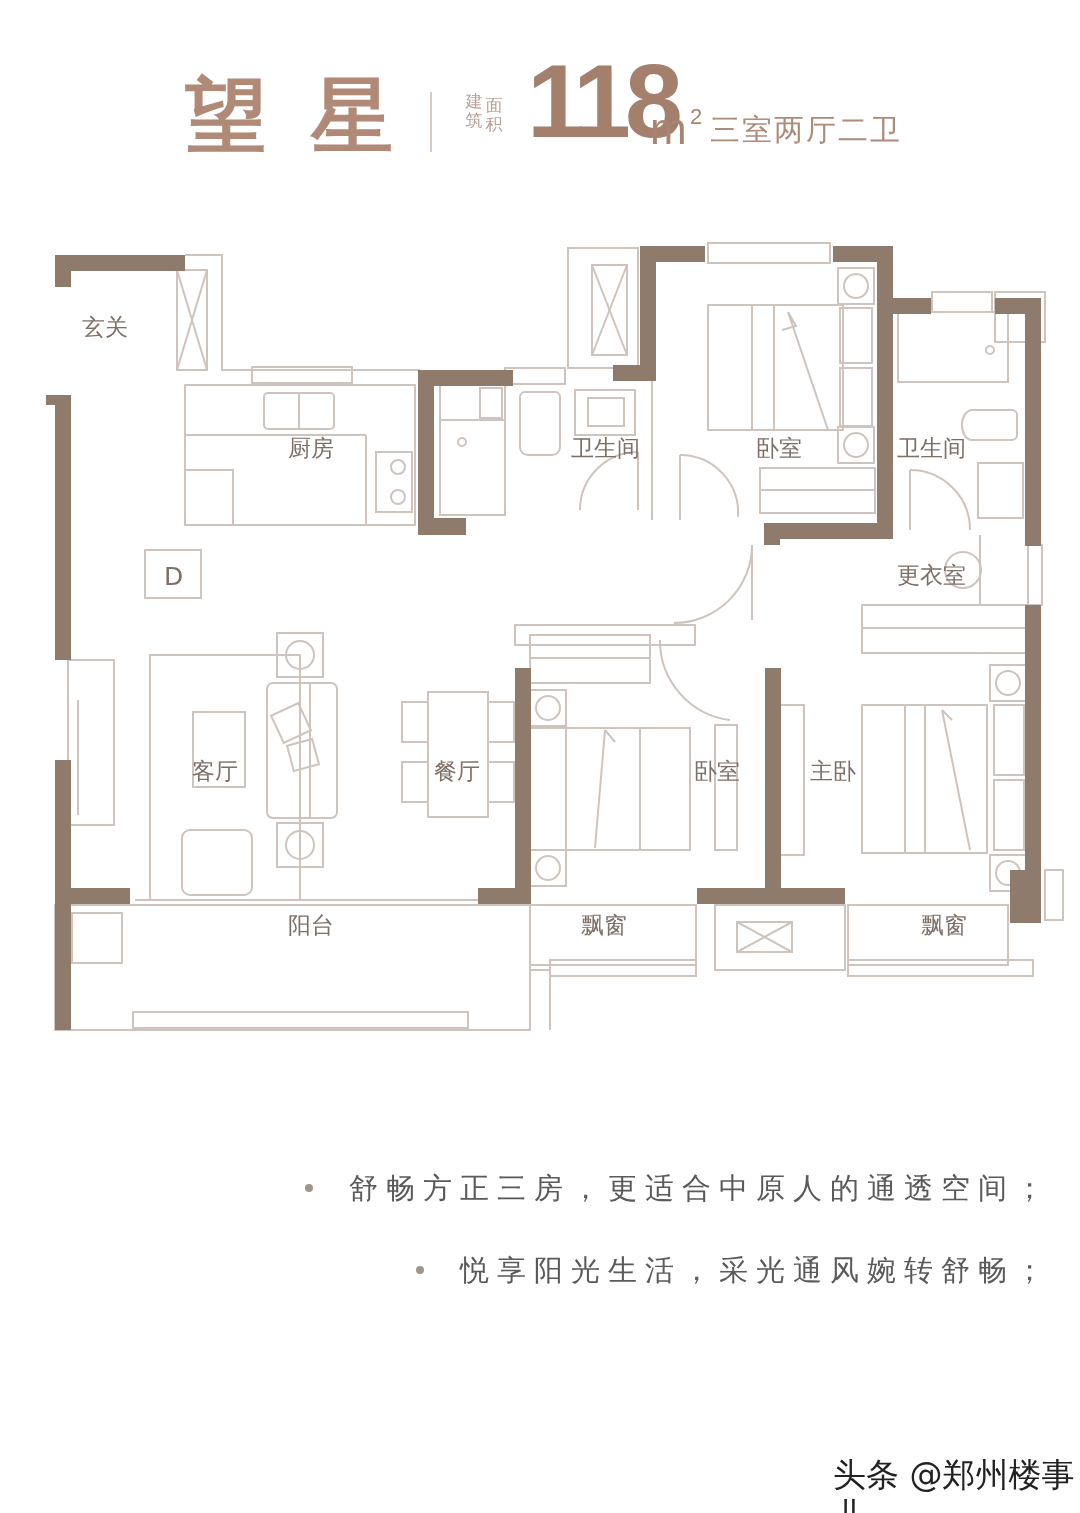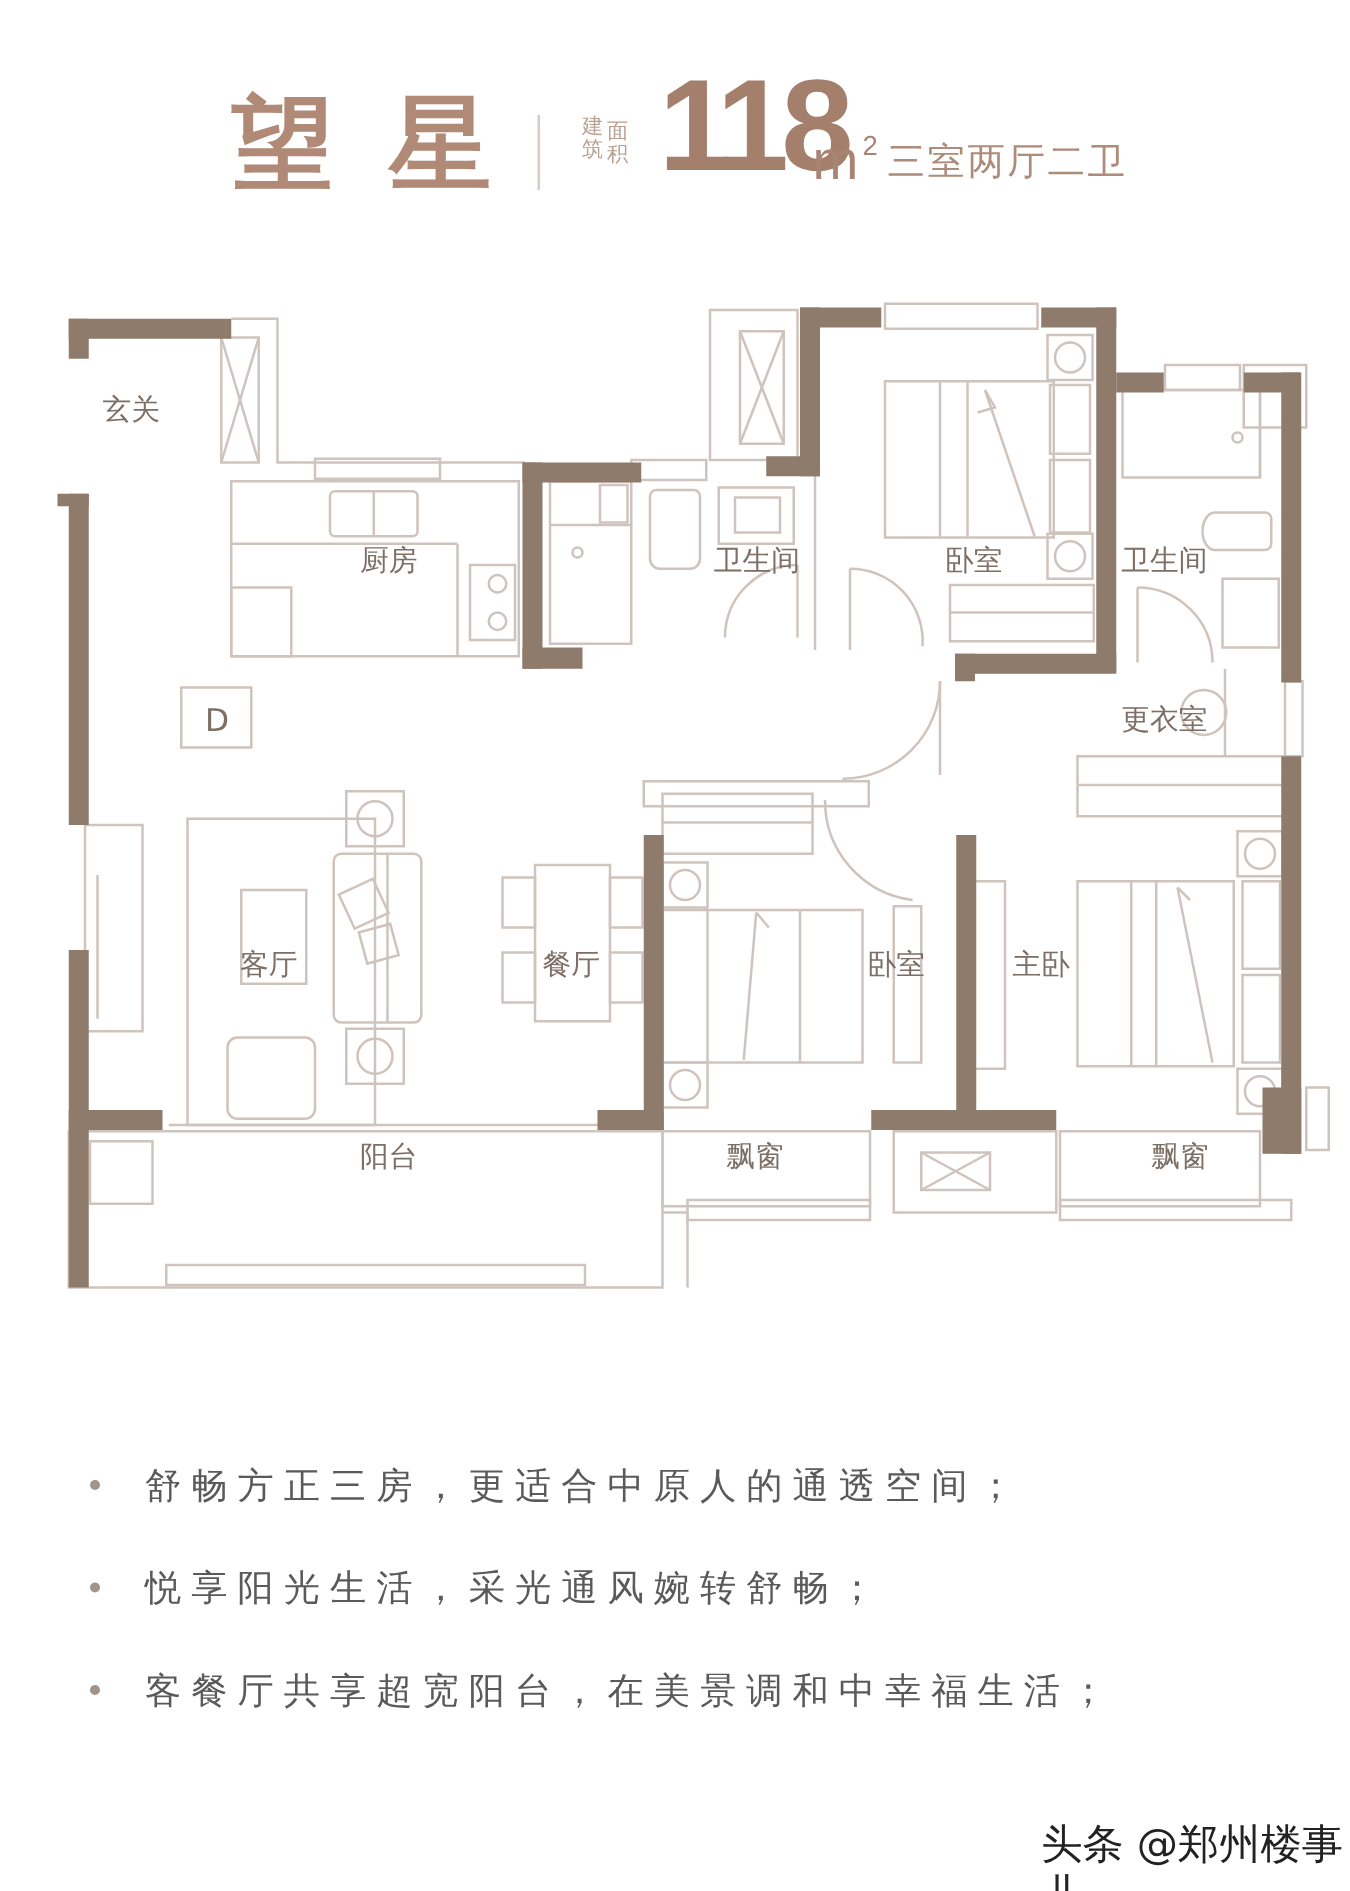--- a/index.html
+++ b/index.html
@@ -7,21 +7,21 @@
   .title{position:absolute;left:185px;top:66px;font-size:82px;color:#b08a76;letter-spacing:44px;font-weight:bold;line-height:100px;}
   .divider{position:absolute;left:430px;top:92px;width:2px;height:60px;background:#d9cbc2;}
   .area-label{position:absolute;top:92px;font-size:17px;color:#b8a093;line-height:19px;width:20px;text-align:center;}
   .area-num{position:absolute;left:527px;top:46px;font-size:104px;color:#a37f6c;font-weight:bold;line-height:110px;letter-spacing:-6px;font-family:"Liberation Sans",sans-serif;}
   .area-unit{position:absolute;left:650px;top:104px;font-size:44px;color:#a88473;line-height:50px;font-family:"Liberation Sans",sans-serif;}
   .area-sup{position:absolute;left:690px;top:104px;font-size:22px;color:#a88473;font-family:"Liberation Sans",sans-serif;}
   .layout{position:absolute;left:710px;top:100px;font-size:30px;color:#ae8c7b;line-height:60px;letter-spacing:2px;}
   svg.plan{position:absolute;left:0;top:0;}
   .room-label{font-size:23px;fill:#7e6f66;font-family:"DejaVu Sans",sans-serif;}
   .features{position:absolute;left:72px;top:1162px;width:980px;}
-  .feature{position:relative;height:82px;display:flex;align-items:flex-start;}
+  .feature{position:relative;height:82px;display:flex;align-items:flex-start;justify-content:flex-end;}
   .bullet{width:8px;height:8px;border-radius:50%;background:#a0948b;margin-top:22px;margin-right:36px;flex:none;}
   .feature-text{font-size:29px;color:#5a5a5a;letter-spacing:8px;line-height:52px;}
   .watermark{position:absolute;left:833px;top:1455px;font-size:33px;color:#222;line-height:40px;}
 </style>
 </head>
 <body>
 
 <div class="header-wrap">
   <div class="title">望星</div>
   <div class="divider"></div>
@@ -220,19 +220,15 @@
 
 <div class="features">
   <div class="feature">
     <span class="bullet"></span>
     <span class="feature-text">舒畅方正三房，更适合中原人的通透空间；</span>
   </div>
   <div class="feature">
     <span class="bullet"></span>
     <span class="feature-text">悦享阳光生活，采光通风婉转舒畅；</span>
   </div>
-  <div class="feature">
-    <span class="bullet"></span>
-    <span class="feature-text">客餐厅共享超宽阳台，在美景调和中幸福生活；</span>
-  </div>
 </div>
 
 <div class="watermark">头条 @郑州楼事儿</div>
 
 </body></html>

